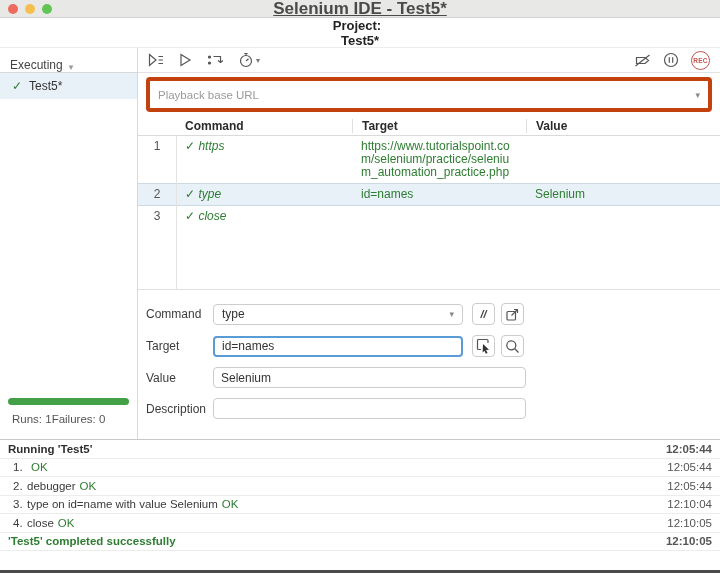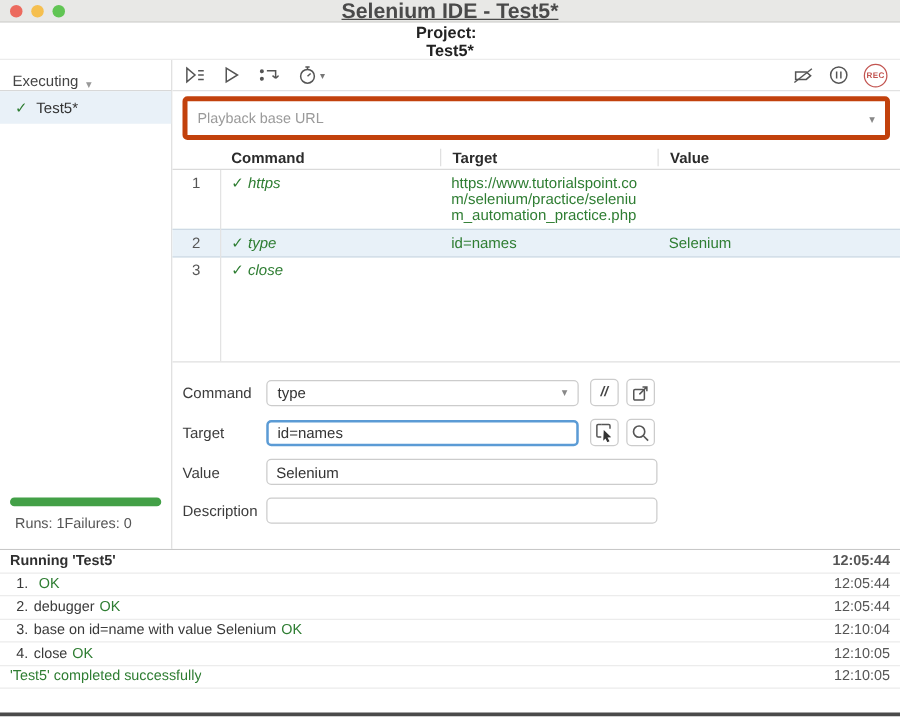--- a/index.html
+++ b/index.html
@@ -96,21 +96,21 @@
   .tab.active { border-bottom:3px solid #b5cfe4; color:#333; }
   .clear-log { position:absolute; right:8px; top:3px; background:none; border:none; cursor:pointer; }
   .log-body { flex:1; background:#fff; overflow:hidden; }
   .log-row { height:18.5px; display:flex; align-items:center; border-bottom:1px solid #ececec;
     font-size:11.5px; color:#3a3a3a; padding:0 8px 0 8px; }
   .log-num { width:19px; flex:none; padding-left:5px; }
   .log-text { white-space:nowrap; overflow:hidden; }
   .log-ok { color:#2e7d32; margin-left:4px; }
   .log-time { margin-left:auto; color:#555; flex:none; }
   .log-row.bold { font-weight:700; color:#2f2f2f; }
-  .log-row.bold-green { font-weight:400; color:#2e7d32; }
+  .log-row.bold-green { font-weight:700; color:#2e7d32; }
   .bottom-strip { height:3px; background:#4a4a4a; }
 </style>
 </head>
 <body>
 
 <div class="titlebar">
   <div class="traffic">
     <span class="light red"></span>
     <span class="light yellow"></span>
     <span class="light green"></span>
@@ -355,21 +355,21 @@
 
     <div class="log-row">
       <span class="log-num">2.</span>
       <span class="log-text">debugger</span>
       <span class="log-ok">OK</span>
       <span class="log-time">12:05:44</span>
     </div>
 
     <div class="log-row">
       <span class="log-num">3.</span>
-      <span class="log-text">base on id=name with value Selenium</span>
+      <span class="log-text">type on id=name with value Selenium</span>
       <span class="log-ok">OK</span>
       <span class="log-time">12:10:04</span>
     </div>
 
     <div class="log-row">
       <span class="log-num">4.</span>
       <span class="log-text">close</span>
       <span class="log-ok">OK</span>
       <span class="log-time">12:10:05</span>
     </div>

